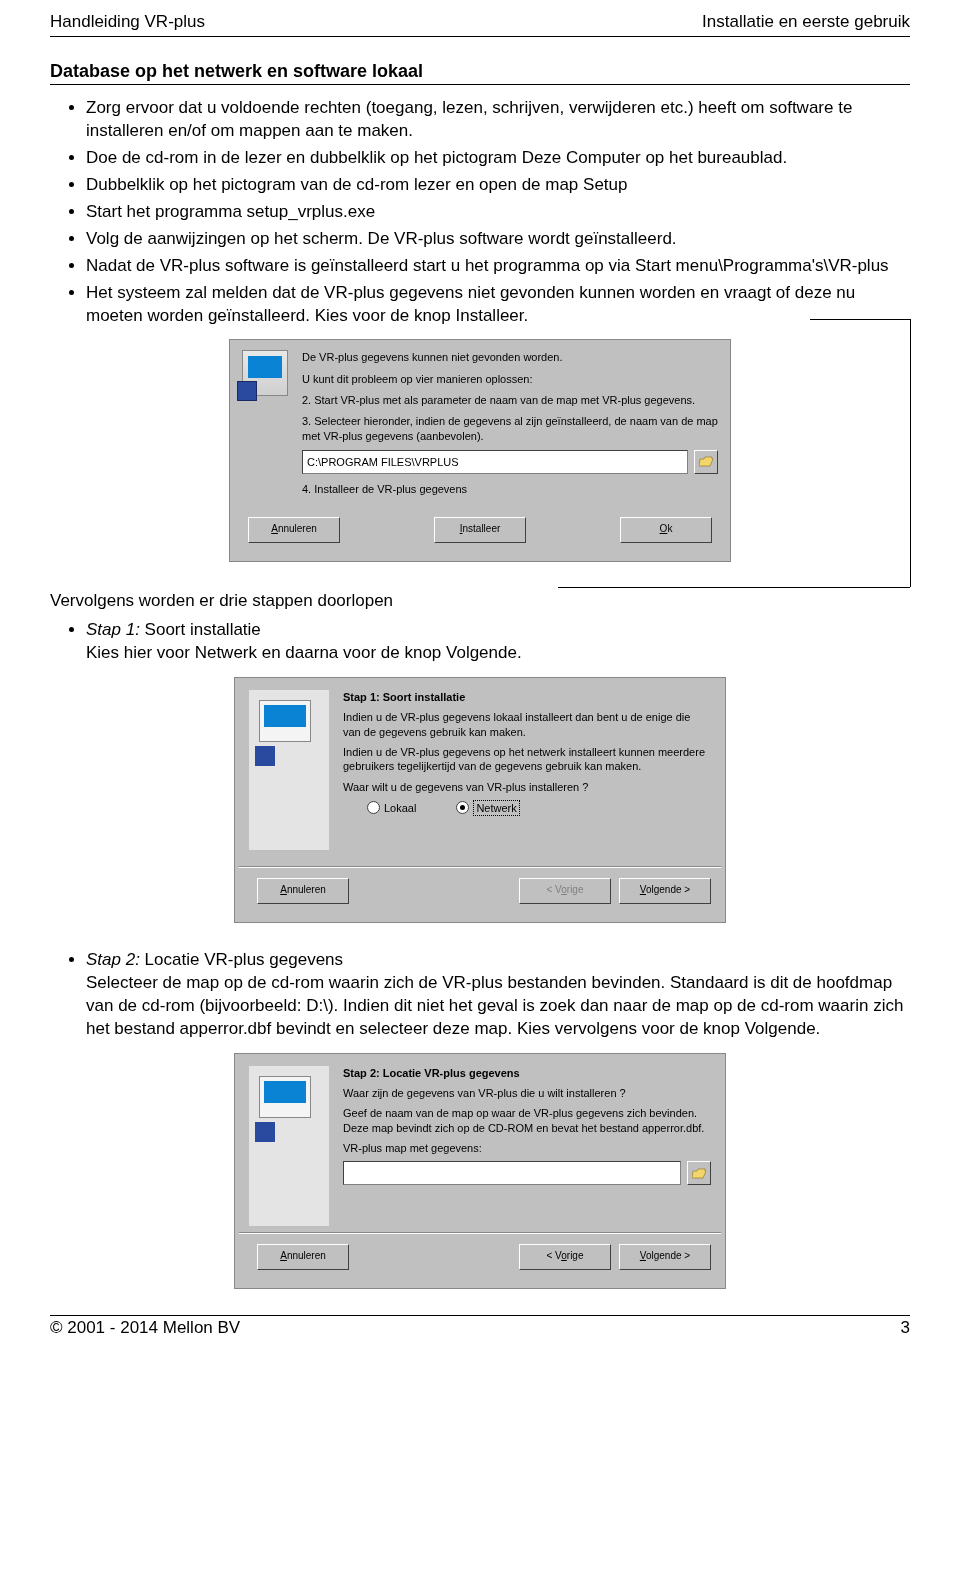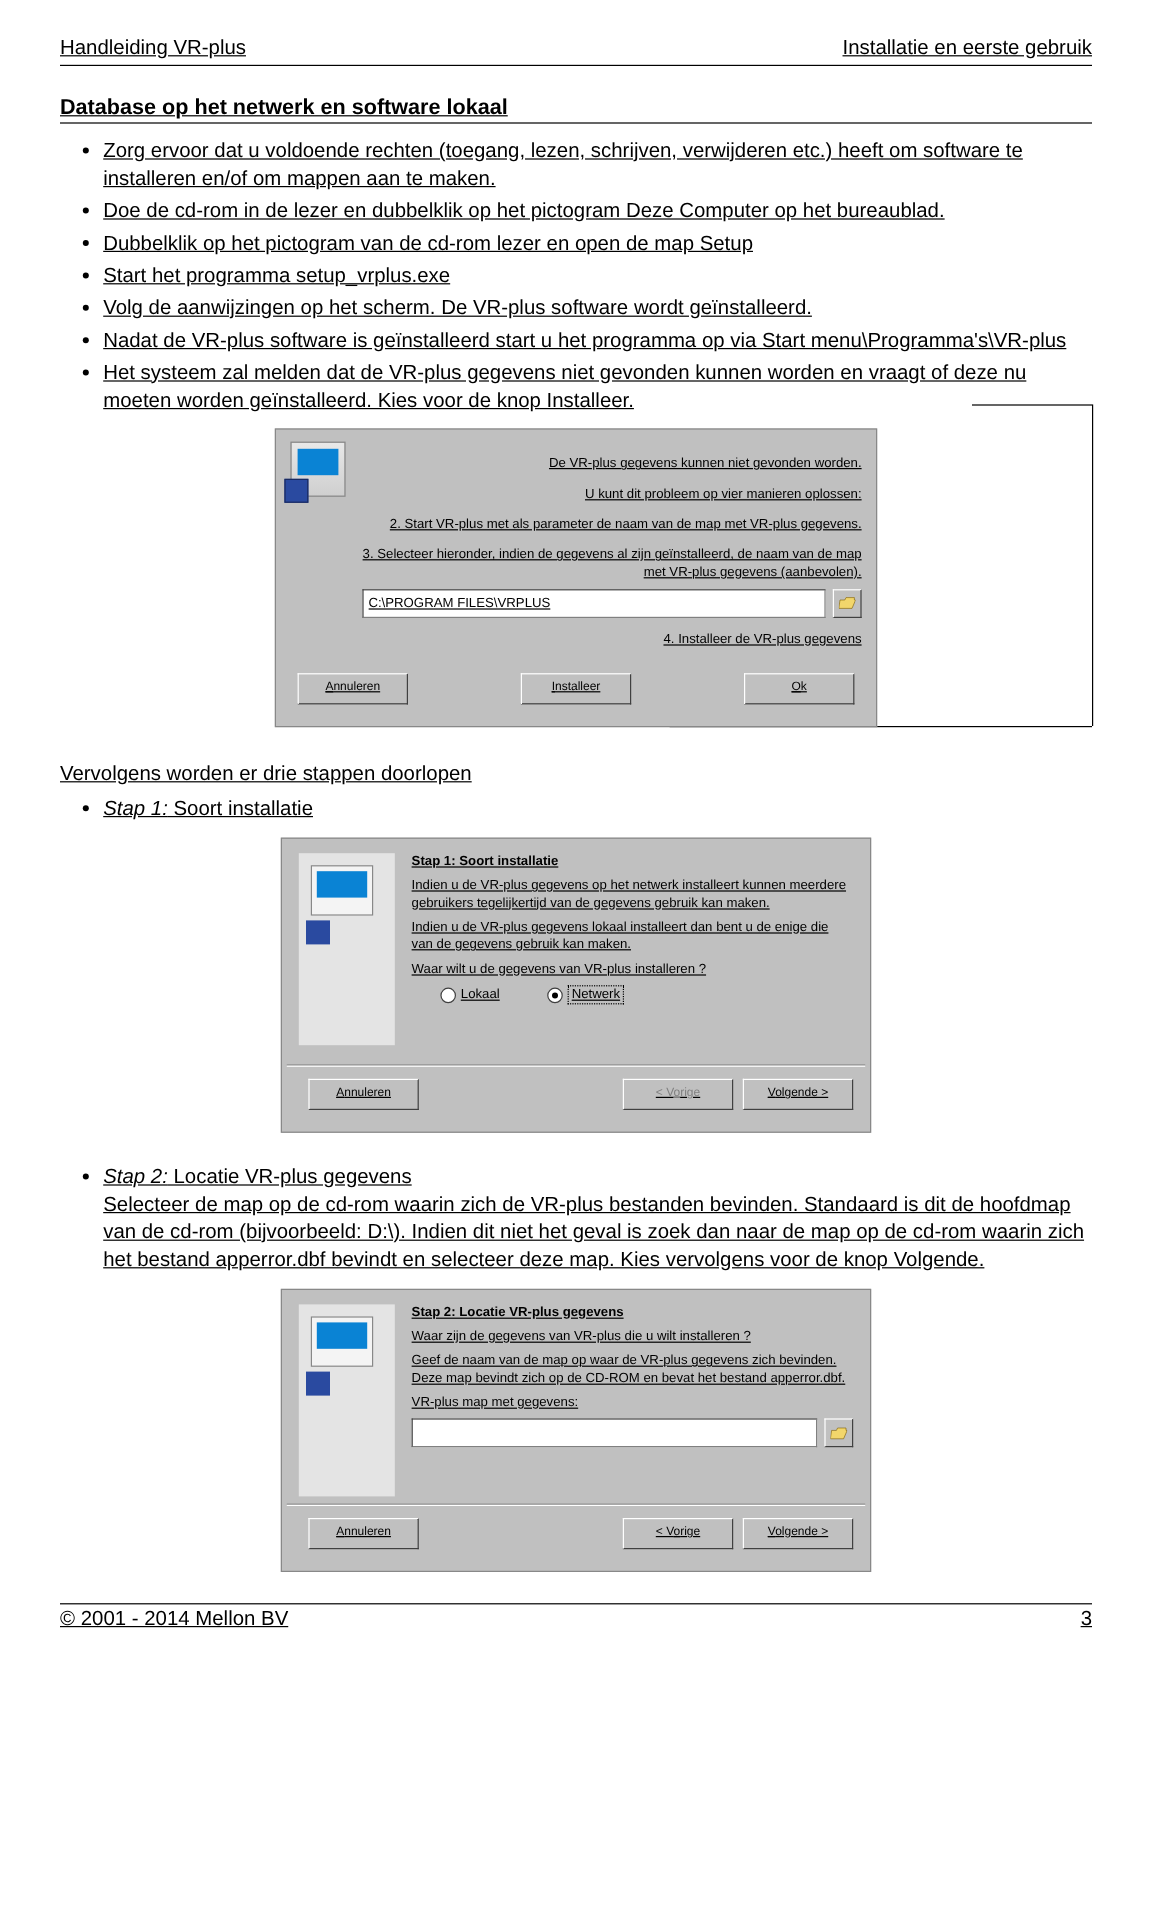--- a/index.html
+++ b/index.html
@@ -5,22 +5,21 @@
   body {
     font-family: Arial, Helvetica, sans-serif;
     font-size: 17px;
     color: #000;
     margin: 0;
     padding: 0;
     background: #fff;
     width: 960px;
   }
   .page {
-    padding: 30px 50px 10px 50px;
-    text-decoration: underline;
+    padding: 12px 50px 10px 50px;
   }
   .header-row {
     display: flex;
     justify-content: space-between;
     font-size: 17px;
     margin-bottom: 4px;
   }
   .hr {
     border-top: 1px solid #000;
     margin-bottom: 24px;
@@ -70,21 +69,21 @@
   }
   .dialog-icon .screen {
     position:absolute; top:5px; left:5px; right:5px; height:22px;
     background:#0a83d4;
   }
   .dialog-icon .disk {
     position:absolute; bottom:-6px; left:-6px; width:18px; height:18px;
     background:#2a4aa0; border:1px solid #1a2a60;
   }
   .dialog-text { flex: 1; line-height: 1.3; }
-  .dialog-text p { margin: 11px 0 7px 0; text-align: right; }
+  .dialog-text p { margin: 0 0 7px 0; }
   .input-row { display:flex; gap:6px; align-items:flex-start; margin:6px 0 8px 0; }
   .path-input {
     flex:1; background:#fff; border:1px solid #808080;
     border-top:1px solid #404040; border-left:1px solid #404040;
     padding:2px 4px; font-family:inherit; font-size:11px; height:18px;
   }
   .browse-btn {
     width:22px; height:22px; background:#c0c0c0;
     border:1px solid #fff; border-right:1px solid #404040; border-bottom:1px solid #404040;
     display:flex; align-items:center; justify-content:center;
@@ -209,35 +208,36 @@
         <span class="dlg-btn"><span class="ul">O</span>k</span>
       </div>
     </div>
   </div>
 
   <div class="body-para">Vervolgens worden er drie stappen doorlopen</div>
 
   <ul class="bullets">
     <li>
       <span class="italic">Stap 1:</span><span> Soort installatie</span>
+      <div>Kies hier voor Netwerk en daarna voor de knop Volgende.</div>
     </li>
   </ul>
 
   <div class="wizard">
     <div class="wizard-body">
       <div class="wizard-left">
         <div class="mini">
             <div class="sc"></div>
           </div>
         <div class="dsk"></div>
       </div>
       <div class="wizard-right">
         <div class="step-title">Stap 1: Soort installatie</div>
+        <p>Indien u de VR-plus gegevens lokaal installeert dan bent u de enige die van de gegevens gebruik kan maken.</p>
         <p>Indien u de VR-plus gegevens op het netwerk installeert kunnen meerdere gebruikers tegelijkertijd van de gegevens gebruik kan maken.</p>
-        <p>Indien u de VR-plus gegevens lokaal installeert dan bent u de enige die van de gegevens gebruik kan maken.</p>
         <p>Waar wilt u de gegevens van VR-plus installeren ?</p>
         <div class="radio-row">
           <span class="radio">
               <span class="dot"></span>
               <span>Lokaal</span>
             </span>
           <span class="radio checked">
               <span class="dot"></span>
               <span class="boxed">Netwerk</span>
             </span>

